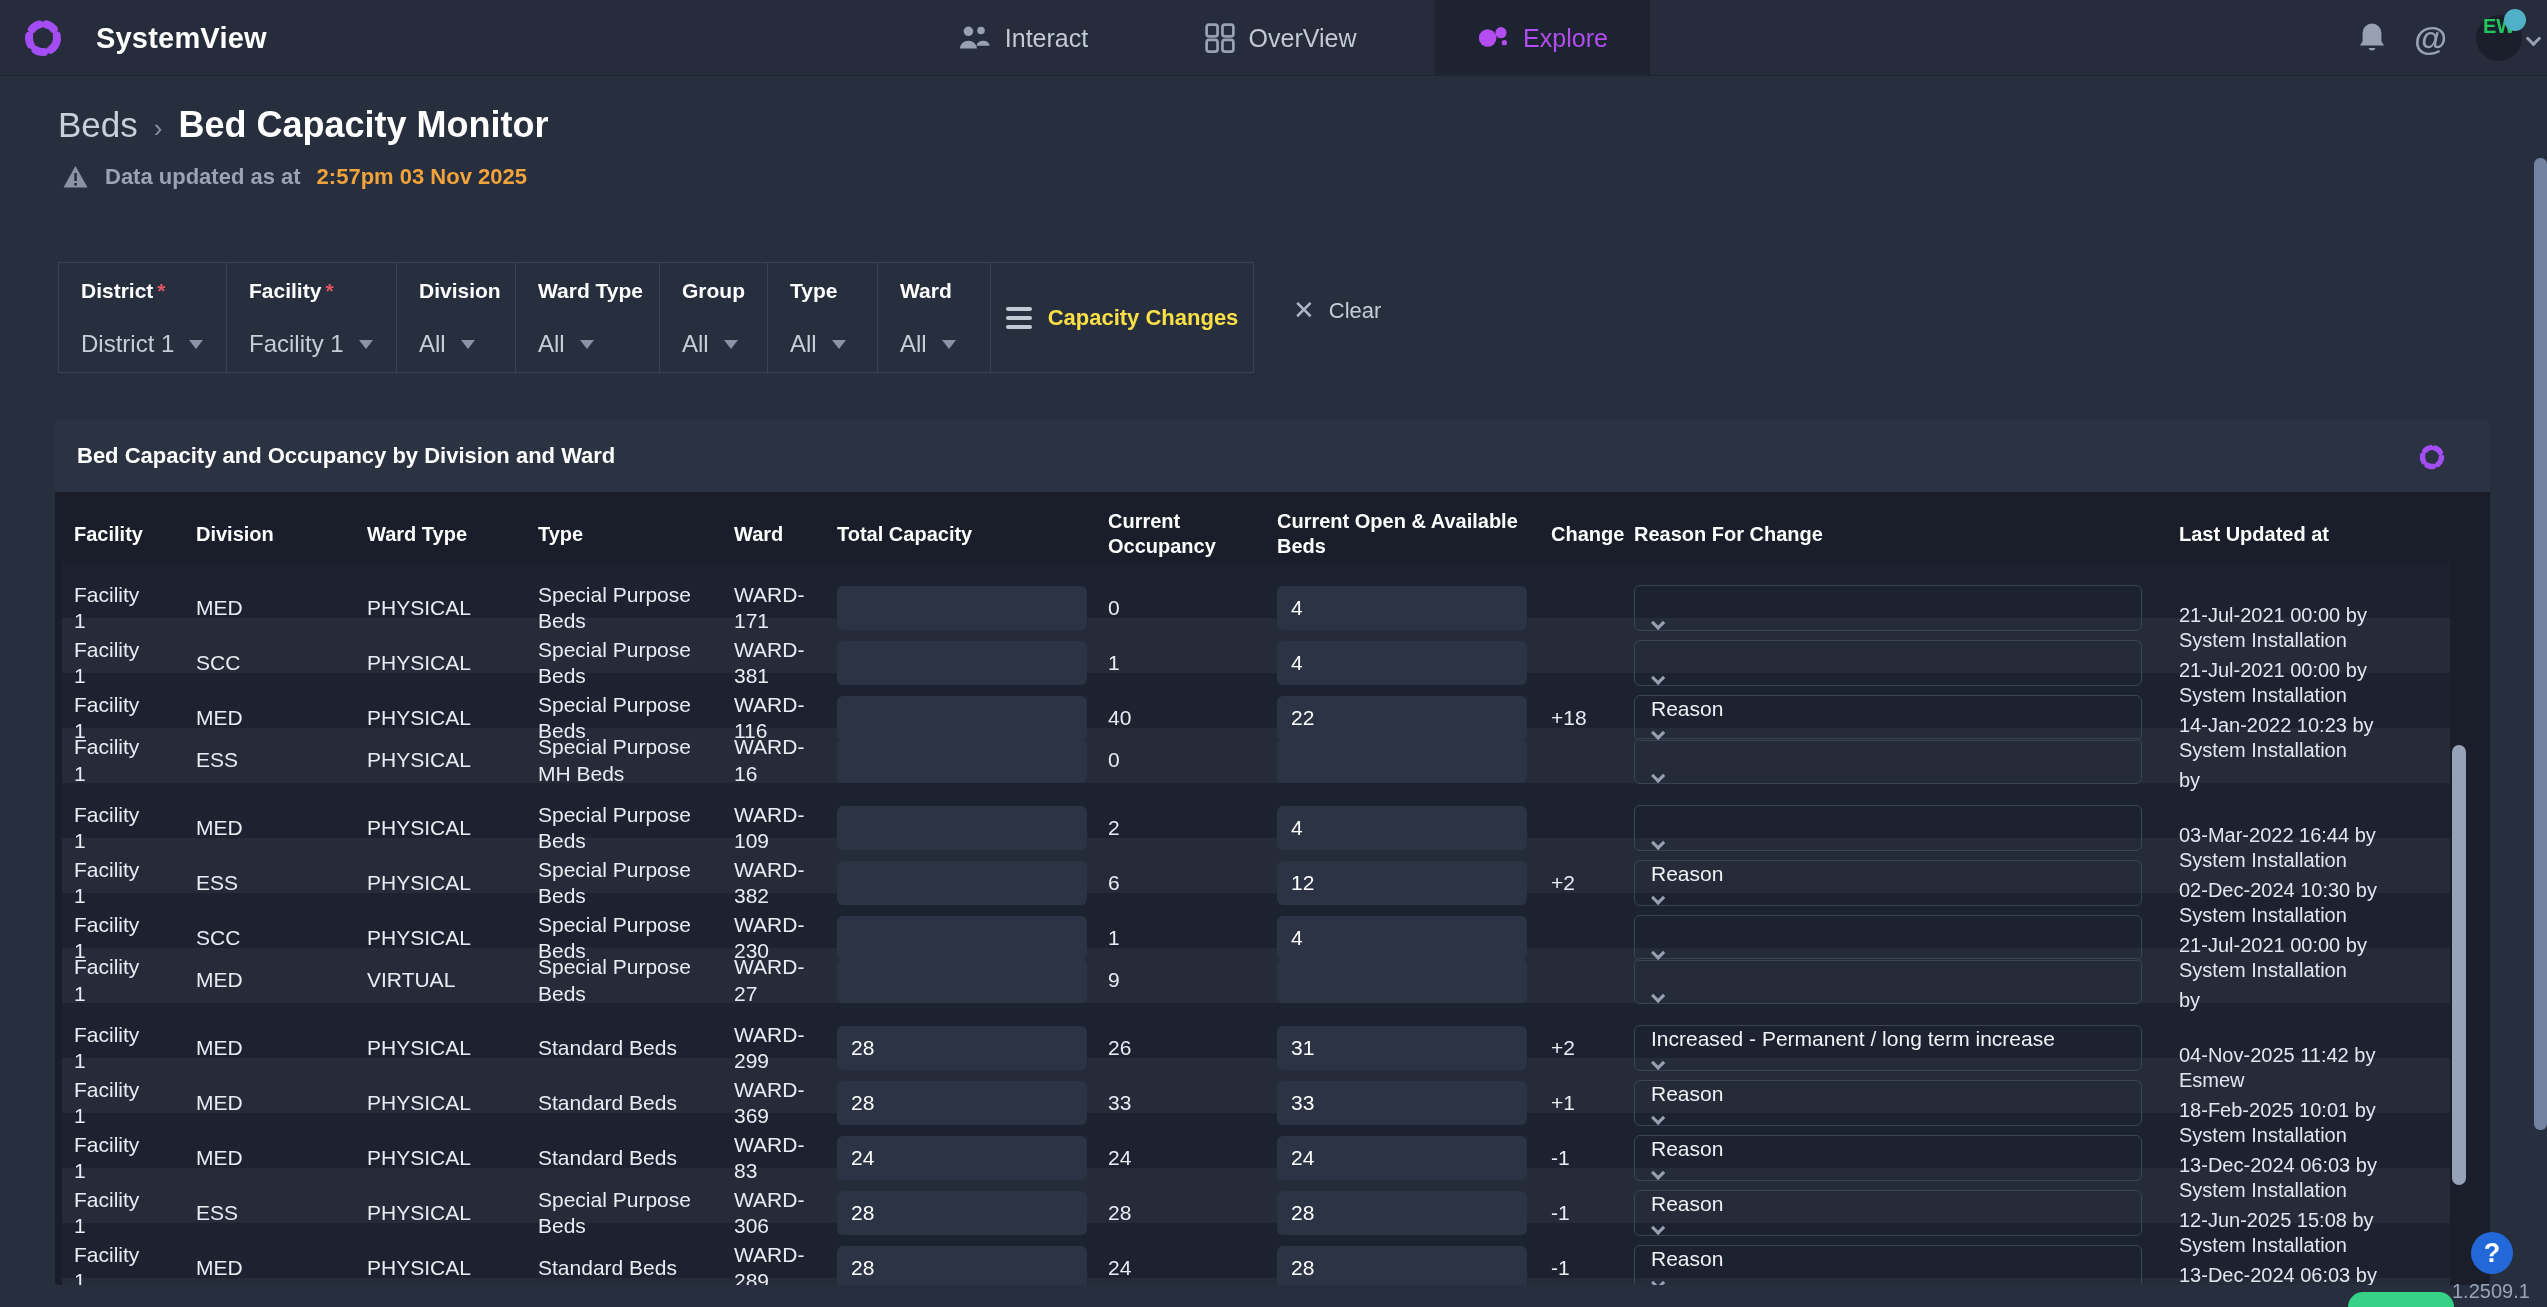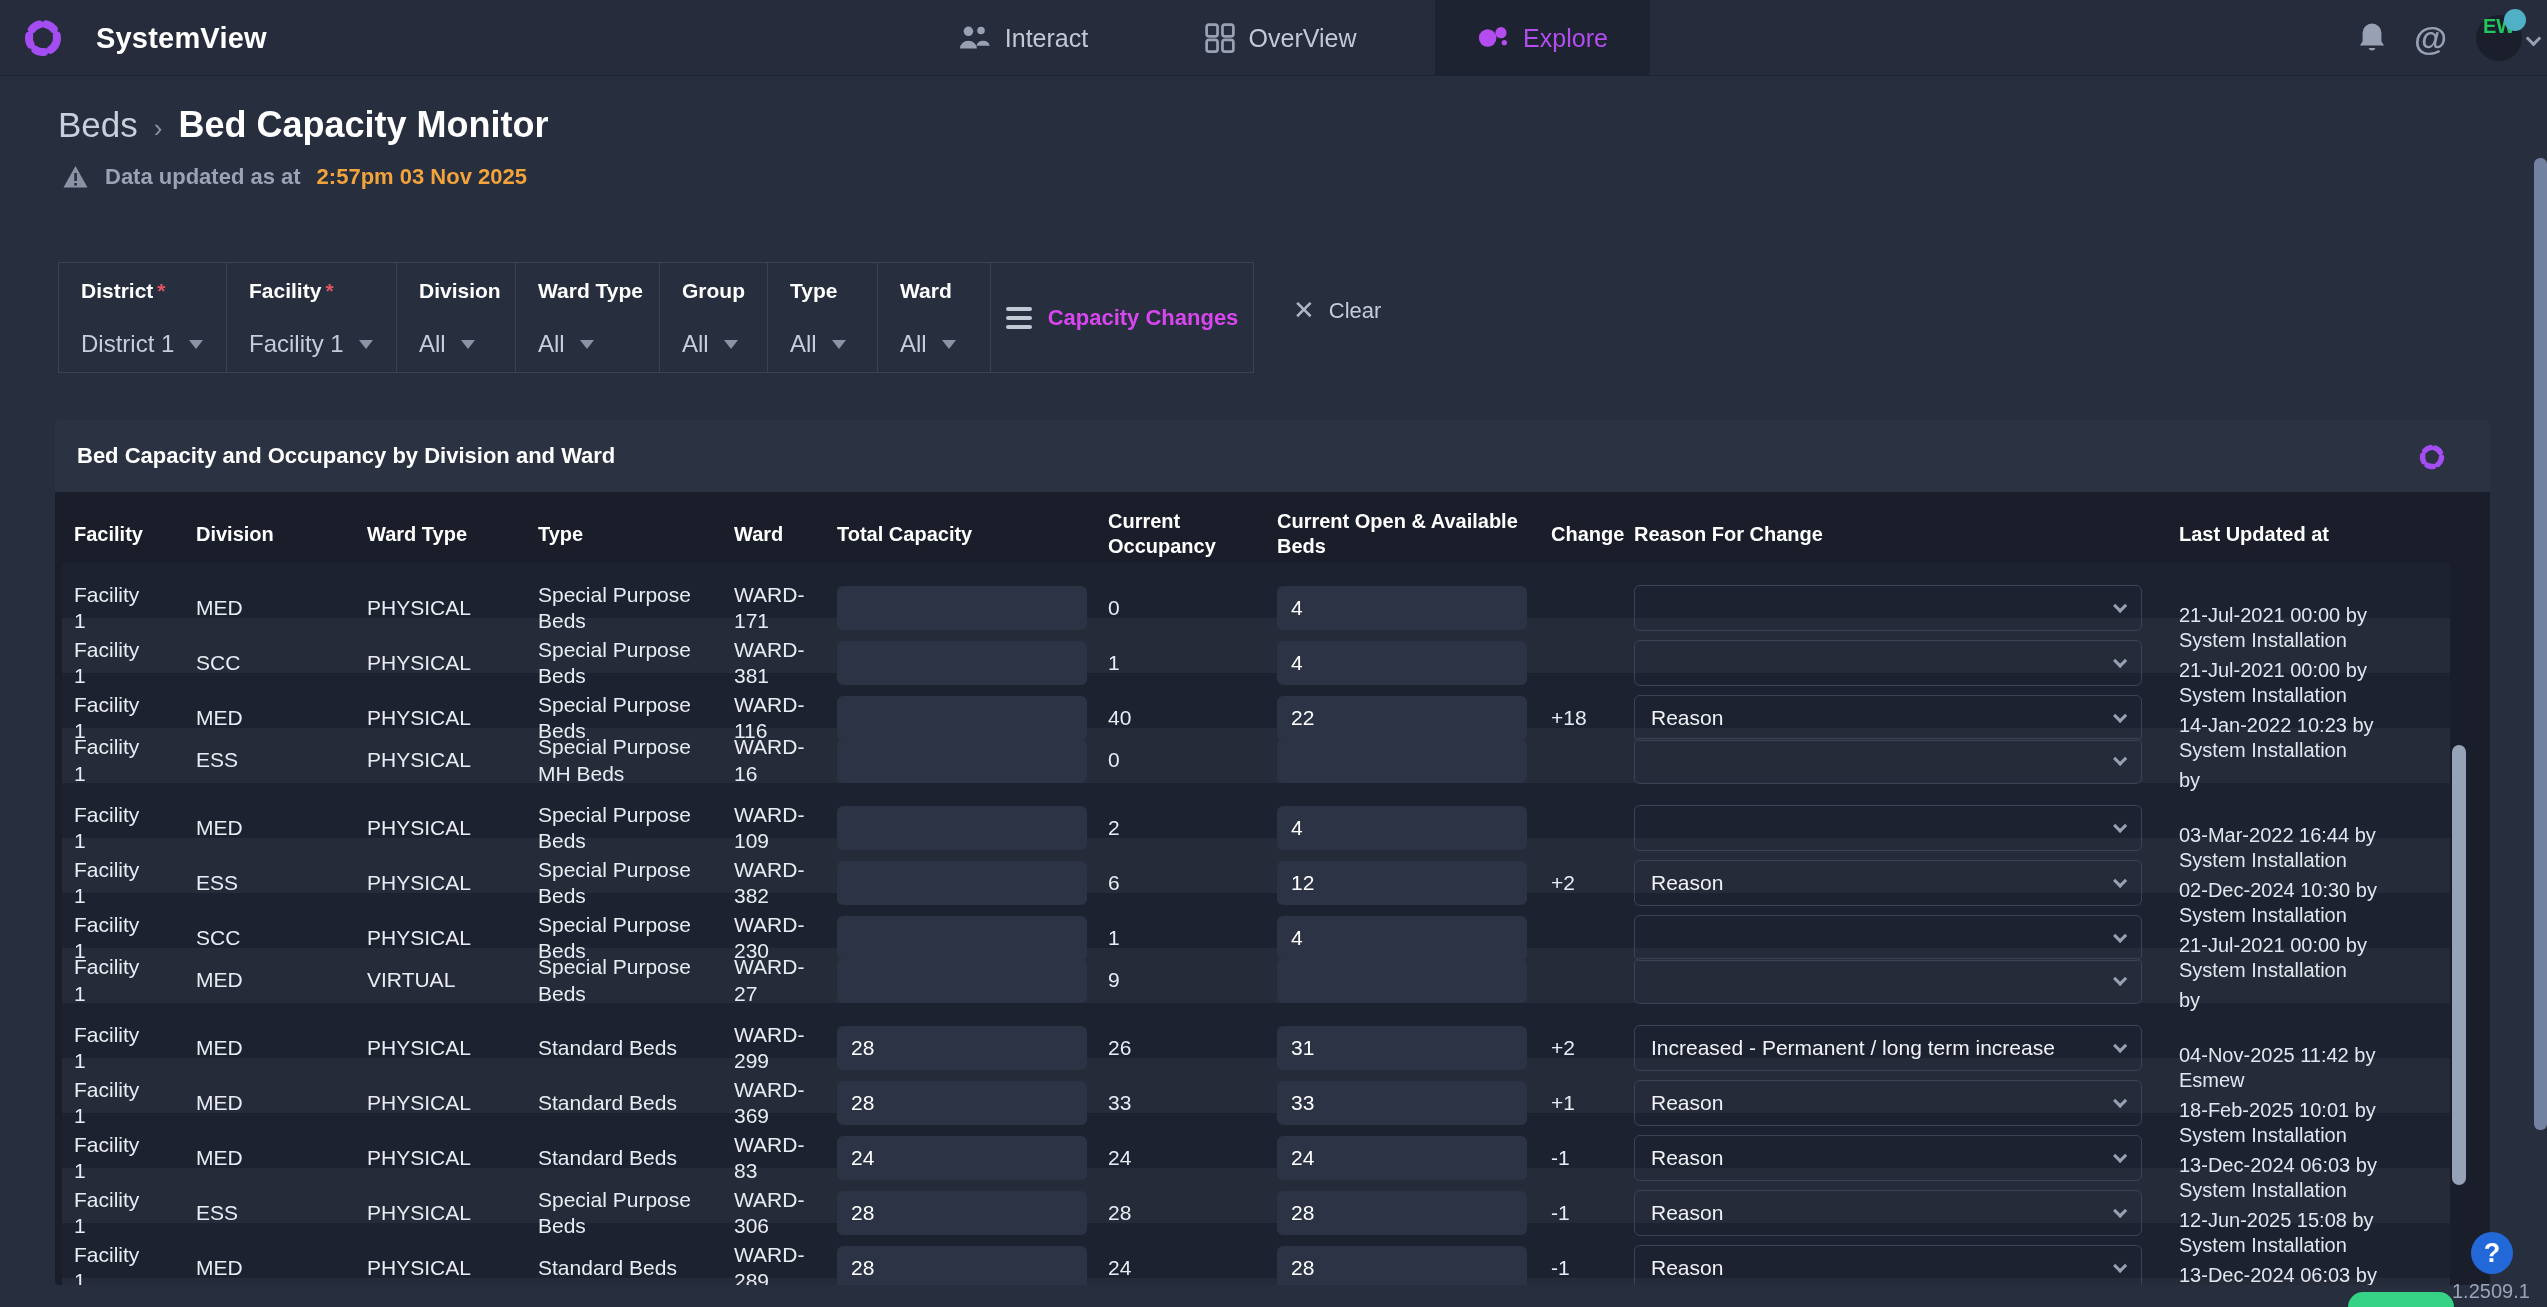--- a/index.html
+++ b/index.html
@@ -35,21 +35,21 @@
   .fcell { height:100%; border-right:1px solid #3a4254; padding:16px 0 14px 22px; display:flex; flex-direction:column; justify-content:space-between; }
   .fcell:nth-child(1){ width:168px; } .fcell:nth-child(2){ width:170px; }
   .fcell:nth-child(3){ width:119px; } .fcell:nth-child(4){ width:144px; }
   .fcell:nth-child(5){ width:108px; } .fcell:nth-child(6){ width:110px; }
   .fcell:nth-child(7){ width:113px; border-right:1px solid #3a4254; }
   .flabel { font-size:21px; font-weight:700; color:#ffffff; }
   .freq { color:#e25563; margin-left:4px; }
   .fvalue { font-size:24px; color:#c6cdd9; display:flex; align-items:center; gap:15px; cursor:pointer; }
   .tri { width:0; height:0; border-left:7px solid transparent; border-right:7px solid transparent; border-top:9px solid #8b93a6; display:inline-block; }
   .capbtn { width:262px; display:flex; align-items:center; justify-content:center; gap:16px; cursor:pointer; }
-  .capbtn-label { font-size:22px; font-weight:700; color:#d946ef; }
+  .capbtn-label { font-size:22px; font-weight:700; color:#fde047; }
   .listicon { display:flex; flex-direction:column; gap:5px; }
   .listicon i { display:block; width:26px; height:4px; background:#c2c8d4; border-radius:2px; }
   .clearbtn { position:absolute; left:1293px; top:262px; height:97px; display:flex; align-items:center; gap:14px; cursor:pointer; }
   .x-glyph { font-size:26px; color:#aeb6c6; }
   .clear-label { font-size:22px; color:#c6cdd9; }
 
   
   .panel { position:absolute; left:55px; top:420px; width:2435px; height:865px; background:#191e2a; border-radius:4px; overflow:hidden;padding-left:42px; }
   .panel-head { position:absolute; left:0; top:0; width:100%; height:72px; background:#2b3242; display:flex; align-items:center; }
   .panel-title { font-size:22px; font-weight:700; color:#ffffff; padding-left:22px; }
@@ -60,21 +60,21 @@
   .thead { position:absolute; left:7px; top:85px; width:2388px; height:58px; }
   .th { font-size:20px; font-weight:700; color:#ffffff; display:flex; align-items:center; padding-left:12px; line-height:1.25; }
   .tbody { position:absolute; left:7px; top:143px; width:2388px; height:722px; overflow:hidden; }
   .trow { height:55px; }
   .trow:nth-child(odd) { background:#1d2230; }
   .trow:nth-child(even) { background:#252b39; }
   .td { font-size:21px; color:#e9ecf2; display:flex; align-items:center; padding-left:12px; line-height:1.25; }
   .td-fac span { display:inline-block; max-width:80px; }
   .td-upd { font-size:20px; color:#e2e6ee; padding-right:16px;margin-top:40px; }
   .ibox { width:250px; height:44px; background:#2c3344; border-radius:6px; display:flex; align-items:center; padding-left:14px; font-size:21px; color:#ffffff; cursor:text; }
-  .sel { width:508px; height:46px; border:1px solid #3b4355; border-radius:6px; display:flex; align-items:center; justify-content:space-between; padding:0 18px 0 16px; cursor:pointer; }
+  .sel { width:508px; height:46px; border:1px solid #3b4355; border-radius:6px; display:flex; justify-content:space-between; padding:0 18px 0 16px; cursor:pointer;flex-direction:column; }
   .sel-val { font-size:21px; color:#f0f2f6; white-space:nowrap; overflow:hidden; }
   .sel .chev { width:10px; height:10px; border-right:3px solid #98a1b3; border-bottom:3px solid #98a1b3; transform:rotate(45deg) translateY(-3px); }
 
   
   .inner-scroll { position:absolute; left:2397px; top:325px; width:14px; height:440px; border-radius:7px; background:#96a2b8; }
   .page-scroll { position:absolute; left:2534px; top:158px; width:13px; height:972px; border-radius:6px; background:#7282a0; }
   .helpbtn { position:absolute; left:2471px; top:1232px; width:42px; height:42px; border-radius:50%; background:#2368d8; color:#ffffff; font-size:27px; font-weight:700; display:flex; align-items:center; justify-content:center; cursor:pointer; }
   .version { position:absolute; left:2452px; top:1280px; font-size:20px; color:#9aa3b8; }
   .greenpill { position:absolute; left:2348px; top:1292px; width:106px; height:30px; border-radius:15px; background:#36d286; cursor:pointer; }
 </style>

